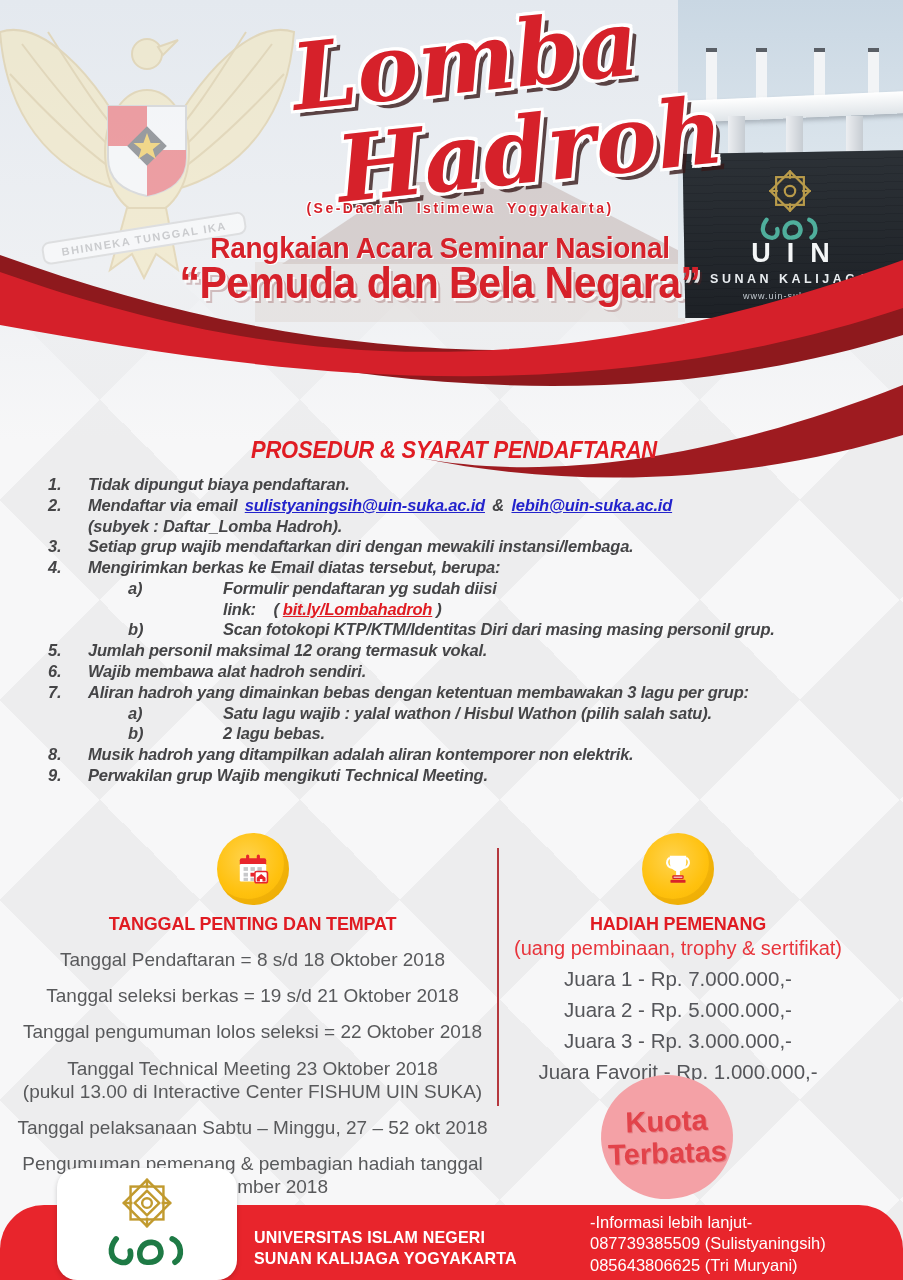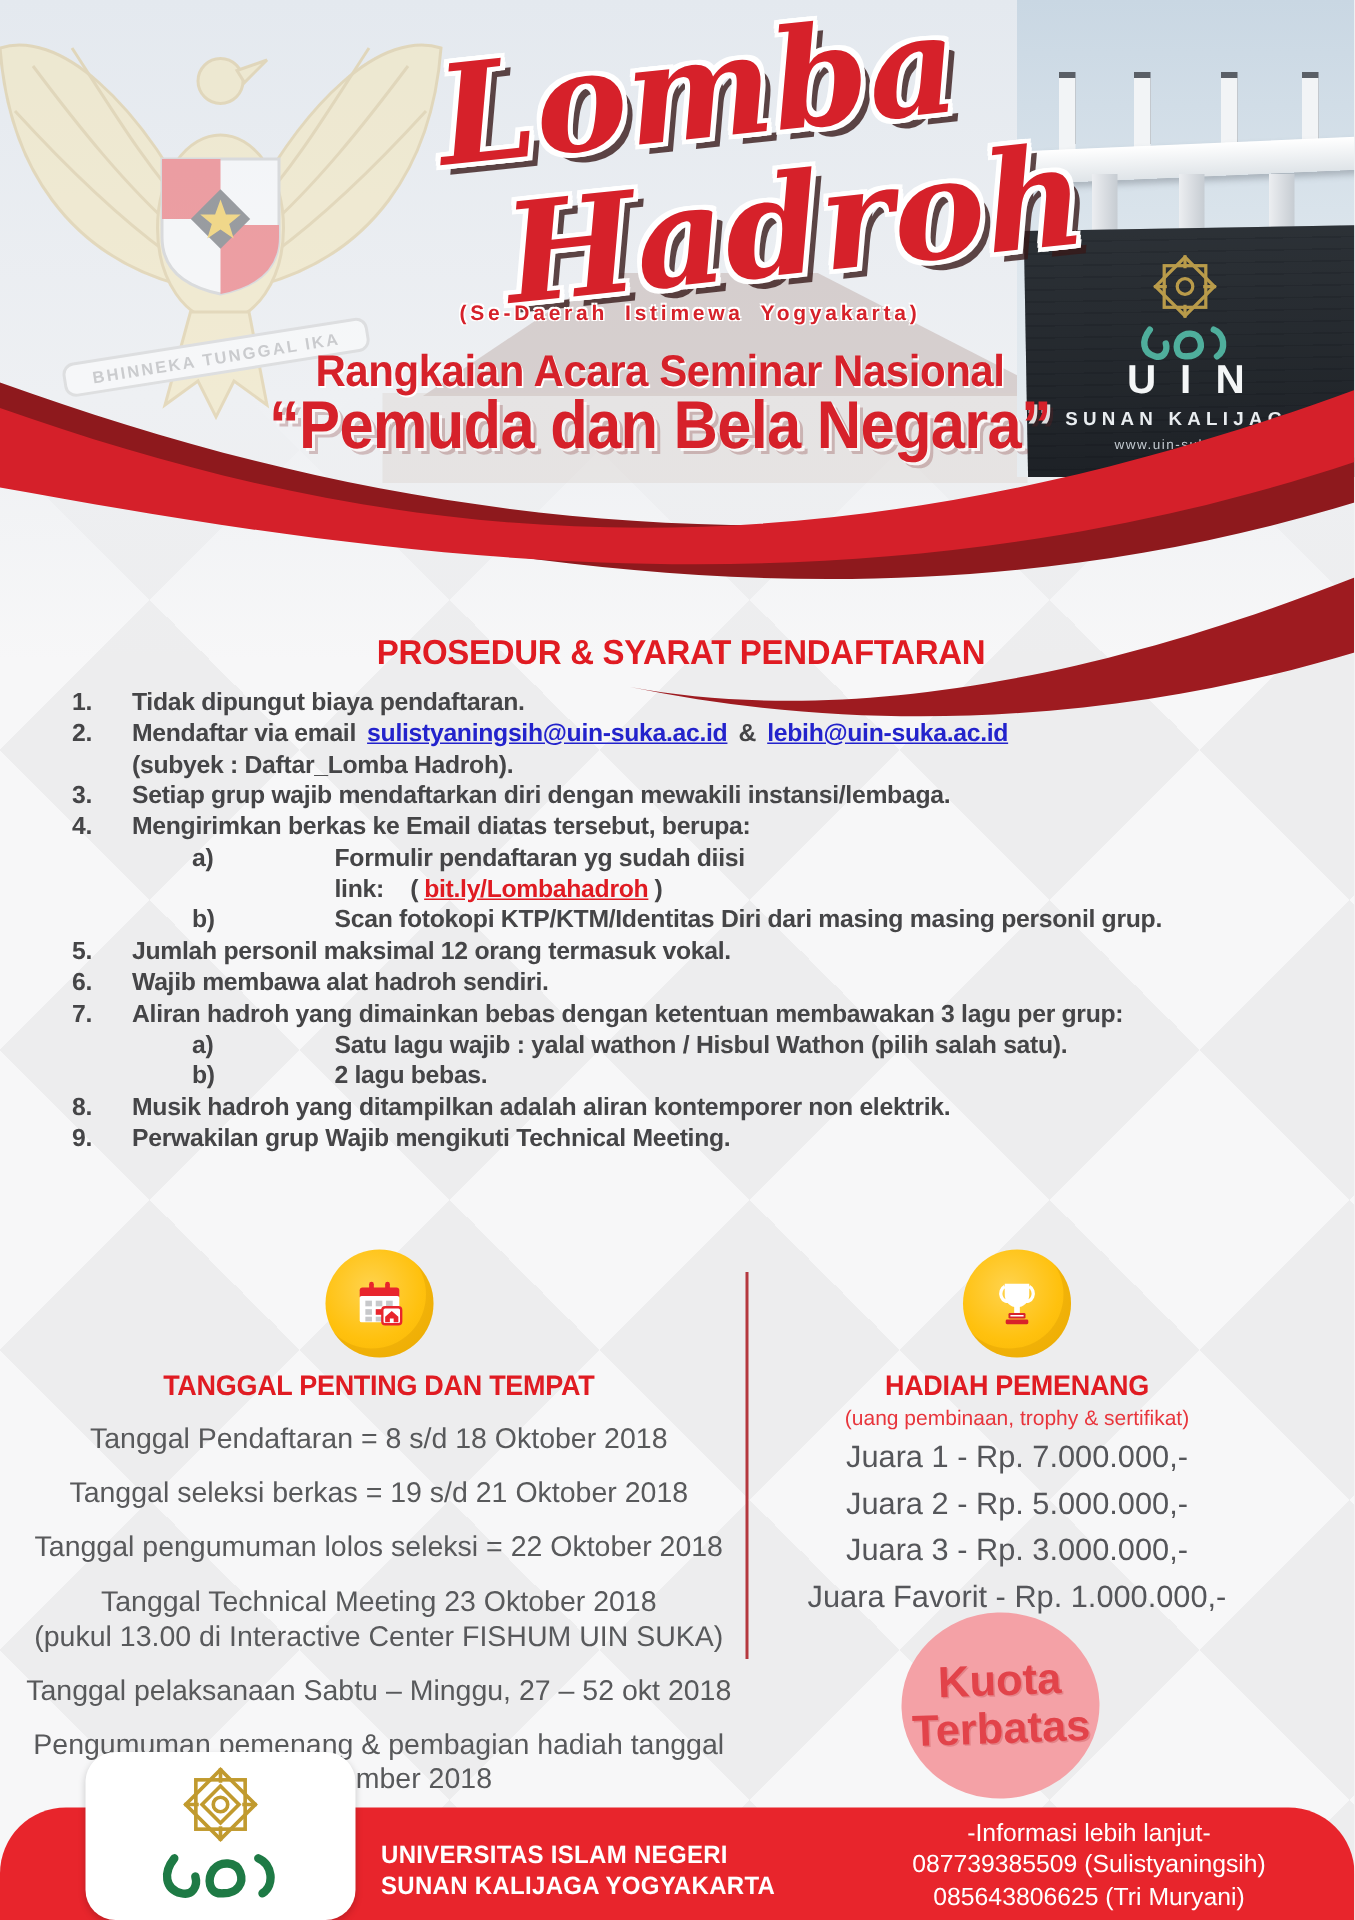--- a/index.html
+++ b/index.html
@@ -52,47 +52,47 @@
     text-shadow:1px 1px 0 #fff,-1px -1px 0 #fff,1px -1px 0 #fff,-1px 1px 0 #fff;}
   .t-seminar{position:absolute;left:150px;top:232px;width:580px;text-align:center;z-index:3;
     font-size:28px;font-weight:800;color:#d6212a;letter-spacing:-.3px;transform:scaleY(1.06);
     text-shadow:1px 1px 0 #fff;}
   .t-pemuda{position:absolute;left:110px;top:260px;width:660px;text-align:center;z-index:3;
     font-size:41px;font-weight:800;color:#d6212a;letter-spacing:-.5px;transform:scaleY(1.1);
     text-shadow:2px 2px 0 rgba(255,255,255,.85),4px 4px 0 rgba(120,30,30,.25);}
   
   .swoosh{position:absolute;left:0;top:250px;width:903px;height:230px;z-index:2;}
   
-  .proc{position:absolute;left:48px;top:422px;width:812px;z-index:3;}
+  .proc{position:absolute;left:48px;top:438px;width:812px;z-index:3;font-style:italic;}
   .proc h2{margin:0 0 10px 0;text-align:center;font-size:22px;font-weight:800;color:#e01b22;letter-spacing:-.2px;transform:scaleY(1.05);}
   .row{display:flex;font-size:16.5px;font-weight:bold;color:#454547;line-height:1.26;letter-spacing:-.2px;}
   .row .num{width:40px;flex:none;}
   .row.cont{padding-left:40px;}
   .sub{display:flex;padding-left:80px;font-size:16.5px;font-weight:bold;color:#454547;line-height:1.26;letter-spacing:-.2px;}
   .sub .letter{width:95px;flex:none;}
   a.eml{color:#2323cc;font-weight:bold;text-decoration:underline;margin:0 3px;}
   .redlink{color:#e01b22;font-weight:bold;margin:0 4px;}
   
   .col-left{position:absolute;left:15px;top:833px;width:475px;text-align:center;z-index:3;}
   .col-right{position:absolute;left:508px;top:833px;width:340px;text-align:center;z-index:3;}
   .icon-circle{width:72px;height:72px;border-radius:50%;background:radial-gradient(circle at 42% 36%,#ffd34e 0%,#ffc10e 55%,#f5b300 100%);margin:0 auto;display:flex;align-items:center;justify-content:center;box-shadow:inset -5px -6px 0 rgba(205,140,0,.25);}
   .col-h{margin-top:9px;font-size:18px;font-weight:800;color:#e01b22;letter-spacing:-.2px;transform:scaleY(1.05);}
   .sched-row{margin-top:13px;font-size:19px;color:#58595b;line-height:1.22;}
-  .prize-sub{margin-top:2px;font-size:14px;color:#e8353c;}
+  .prize-sub{margin-top:2px;font-size:20px;color:#e8353c;}
   .prize-line{margin-top:7px;font-size:20.5px;color:#55565a;}
   .divider{position:absolute;left:497px;top:848px;width:2px;height:258px;background:#b5383e;z-index:3;}
   .kuota{position:absolute;left:601px;top:1075px;width:132px;height:124px;border-radius:50%;background:#f4a1a6;z-index:3;
     display:flex;flex-direction:column;align-items:center;justify-content:center;
     font-size:29px;font-weight:800;color:#e2434a;line-height:1.12;transform:rotate(-2deg);text-shadow:1px 1px 0 rgba(180,40,45,.25);}
   
   .footer-band{position:absolute;left:0;top:1205px;width:903px;height:75px;background:#e8252c;border-radius:44px 44px 0 0;z-index:4;}
   .logo-card{position:absolute;left:57px;top:1168px;width:180px;height:112px;background:#fff;border-radius:20px;z-index:5;
     display:flex;flex-direction:column;align-items:center;justify-content:flex-start;box-shadow:0 2px 5px rgba(0,0,0,.18);}
   .univ{position:absolute;left:254px;top:1228px;z-index:5;color:#fff;font-weight:800;font-size:16px;line-height:1.28;letter-spacing:.2px;transform:scaleY(1.05);}
-  .contact{position:absolute;left:576px;top:1212px;width:300px;z-index:5;color:#fff;font-size:16.5px;text-align:center;line-height:1.3;}
+  .contact{position:absolute;left:590px;top:1212px;width:300px;z-index:5;color:#fff;font-size:16.5px;line-height:1.3;}
 </style>
 </head>
 <body>
 
 <div class="poster">
 
   <div class="top-photo">
     <div class="roof"></div>
     <div class="roof-wall"></div>
   </div>

